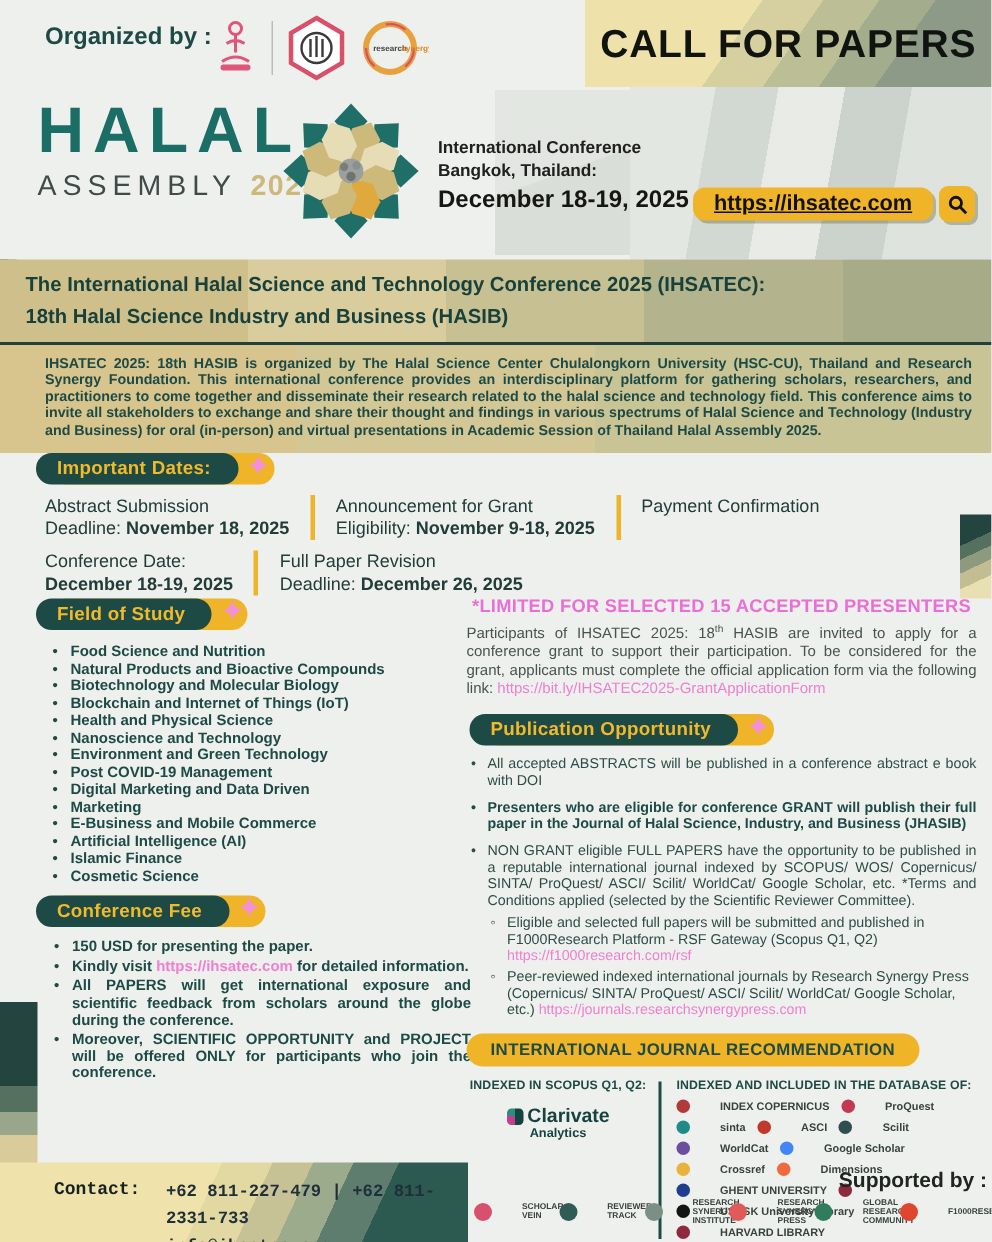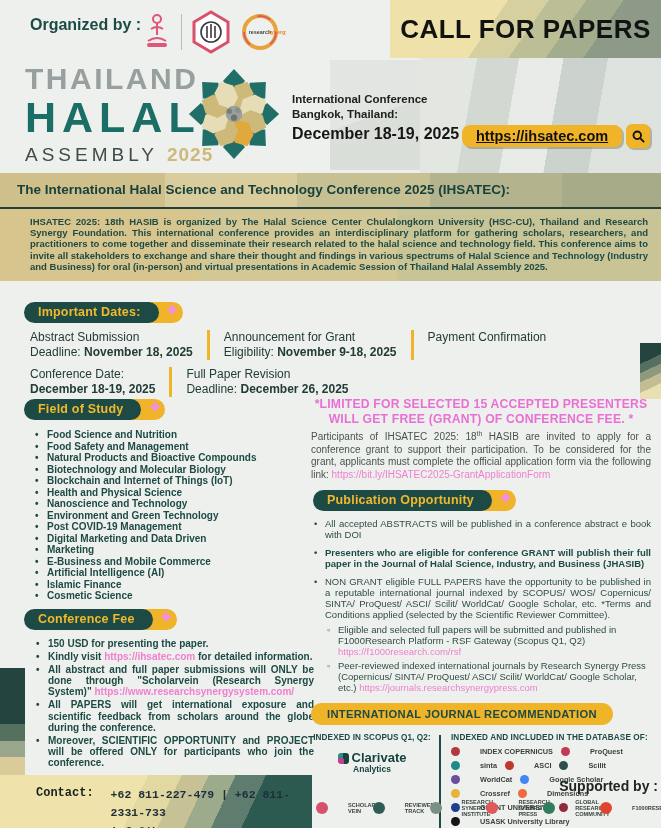--- a/index.html
+++ b/index.html
@@ -156,21 +156,20 @@
       <text x="20" y="25" font-size="5.4" text-anchor="middle" fill="#444" font-weight="bold">research</text>
       <text x="38" y="25" font-size="5.4" text-anchor="middle" fill="#e8861f" font-weight="bold">synergy</text>
     </svg>
   </div>
 
   <div class="abs cfp">
     <span>CALL FOR PAPERS</span>
   </div>
 
   <div class="abs tha-text">
-    <div class="tha-1">THAILAND</div>
     <div class="tha-2">HALAL</div>
     <div class="tha-3"><span>ASSEMBLY</span> <b>2025</b></div>
   </div>
 
   <svg class="abs flower" width="92" height="92" viewBox="0 0 100 100">
     <g>
       <polygon points="50,1 62,14 50,27 38,14" fill="#1f6e68"></polygon>
       <polygon points="50,1 62,14 50,27 38,14" fill="#1f6e68" transform="rotate(45 50 50)"></polygon>
       <polygon points="50,1 62,14 50,27 38,14" fill="#1f6e68" transform="rotate(90 50 50)"></polygon>
       <polygon points="50,1 62,14 50,27 38,14" fill="#1f6e68" transform="rotate(135 50 50)"></polygon>
@@ -206,20 +205,21 @@
       <svg width="15" height="15" viewBox="0 0 24 24">
           <circle cx="10" cy="10" r="6" fill="none" stroke="#111" stroke-width="3"></circle>
           <line x1="15" y1="15" x2="21" y2="21" stroke="#111" stroke-width="3"></line>
         </svg>
     </span>
   </div>
 
   <div class="abs banner">
     <div class="banner-top">
       <div>The International Halal Science and Technology Conference 2025 (IHSATEC):</div>
+      <div>18th Halal Science Industry and Business (HASIB)</div>
     </div>
     <div class="banner-desc">IHSATEC 2025: 18th HASIB is organized by The Halal Science Center Chulalongkorn University (HSC-CU), Thailand and Research Synergy Foundation. This international conference provides an interdisciplinary platform for gathering scholars, researchers, and practitioners to come together and disseminate their research related to the halal science and technology field. This conference aims to invite all stakeholders to exchange and share their thought and findings in various spectrums of Halal Science and Technology (Industry and Business) for oral (in-person) and virtual presentations in Academic Session of Thailand Halal Assembly 2025.</div>
   </div>
 
   <div class="abs dates">
     <div class="sec-pill">
       <span class="bgp"></span>
       <span class="txt">Important Dates:</span>
       <span class="sparkle">✦</span>
     </div>
@@ -251,21 +251,20 @@
   </div>
 
   <div class="abs left-col">
     <div class="sec-pill">
       <span class="bgp"></span>
       <span class="txt">Field of Study</span>
       <span class="sparkle">✦</span>
     </div>
     <ul class="fos-list">
         <li>Food Science and Nutrition</li>
-        <li>Food Safety and Management</li>
         <li>Natural Products and Bioactive Compounds</li>
         <li>Biotechnology and Molecular Biology</li>
         <li>Blockchain and Internet of Things (IoT)</li>
         <li>Health and Physical Science</li>
         <li>Nanoscience and Technology</li>
         <li>Environment and Green Technology</li>
         <li>Post COVID-19 Management</li>
         <li>Digital Marketing and Data Driven</li>
         <li>Marketing</li>
         <li>E-Business and Mobile Commerce</li>
@@ -275,29 +274,27 @@
       </ul>
 
     <div class="sec-pill fee-pill">
       <span class="bgp"></span>
       <span class="txt">Conference Fee</span>
       <span class="sparkle">✦</span>
     </div>
     <ul class="fee-list">
         <li><span>150 USD for presenting the paper.</span></li>
         <li><span>Kindly visit </span><span class="link">https://ihsatec.com</span><span> for detailed information.</span></li>
-        <li><span>All abstract and full paper submissions will ONLY be done through "Scholarvein (Research Synergy System)" </span><span class="link">https://www.researchsynergysystem.com/</span></li>
         <li><span>All PAPERS will get international exposure and scientific feedback from scholars around the globe during the conference.</span></li>
         <li><span>Moreover, SCIENTIFIC OPPORTUNITY and PROJECT will be offered ONLY for participants who join the conference.</span></li>
       </ul>
   </div>
 
   <div class="abs right-col">
     <div class="grant-head">*LIMITED FOR SELECTED 15 ACCEPTED PRESENTERS</div>
-    <div class="grant-head">WILL GET FREE (GRANT) OF CONFERENCE FEE. *</div>
     <div class="grant-body"><span>Participants of IHSATEC 2025: 18</span><sup>th</sup><span> HASIB are invited to apply for a conference grant to support their participation. To be considered for the grant, applicants must complete the official application form via the following link: </span><span class="link">https://bit.ly/IHSATEC2025-GrantApplicationForm</span></div>
 
     <div class="sec-pill pub-pill">
       <span class="bgp"></span>
       <span class="txt">Publication Opportunity</span>
       <span class="sparkle">✦</span>
     </div>
     <ul class="pub-list">
         <li><span>All accepted ABSTRACTS will be published in a conference abstract e book with DOI</span></li>
         <li class="b"><span>Presenters who are eligible for conference GRANT will publish their full paper in the Journal of Halal Science, Industry, and Business (JHASIB)</span></li>

